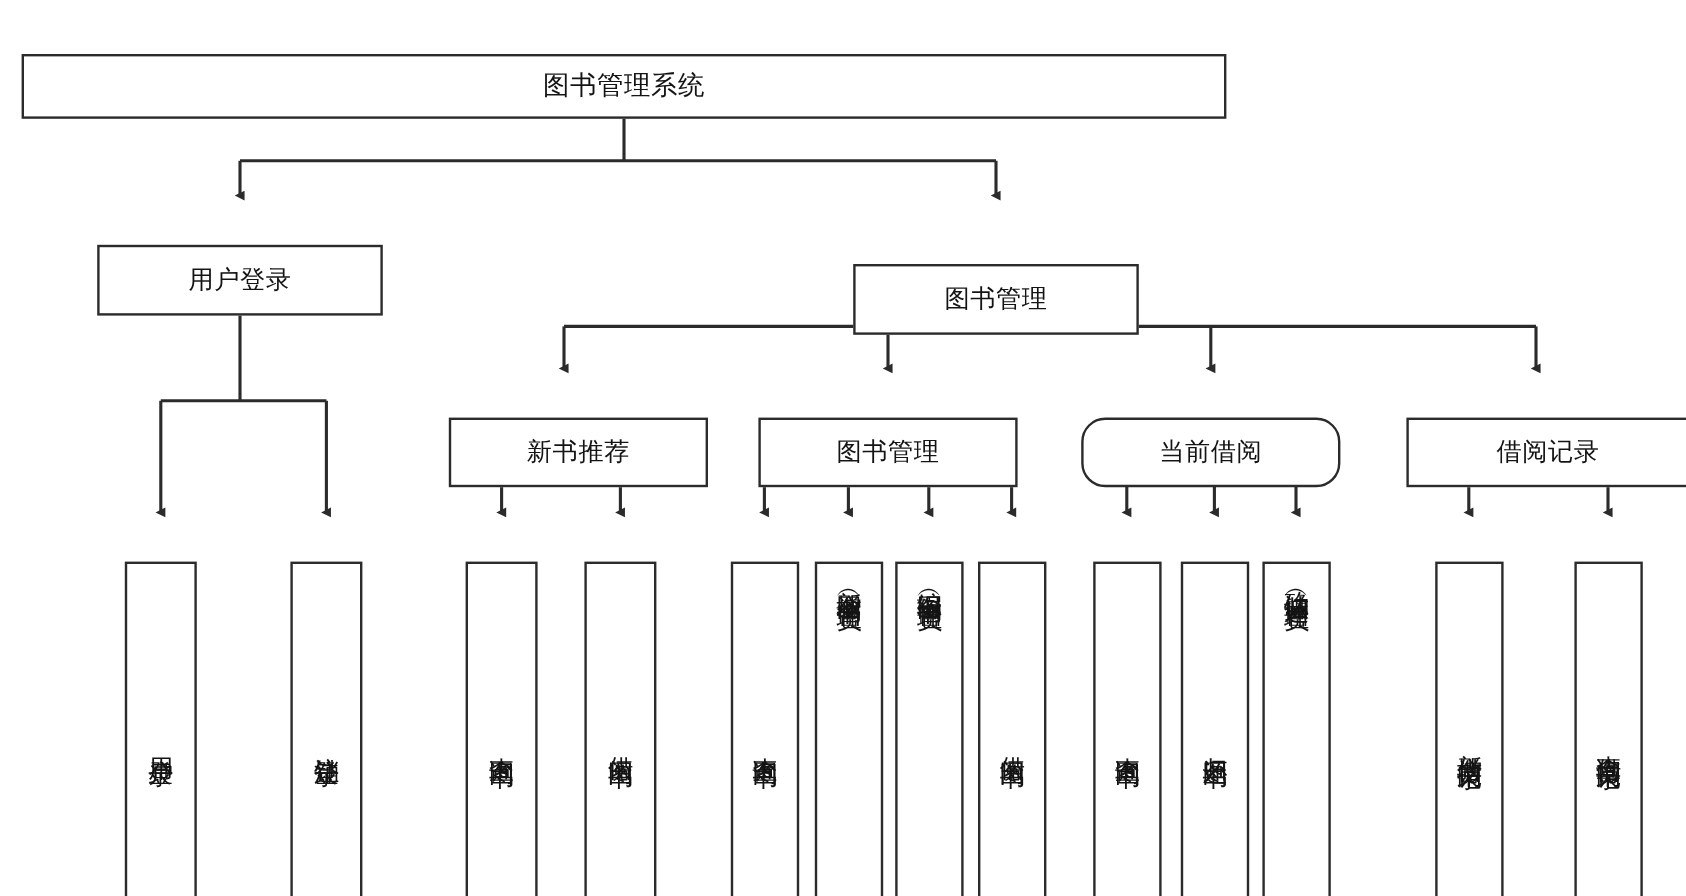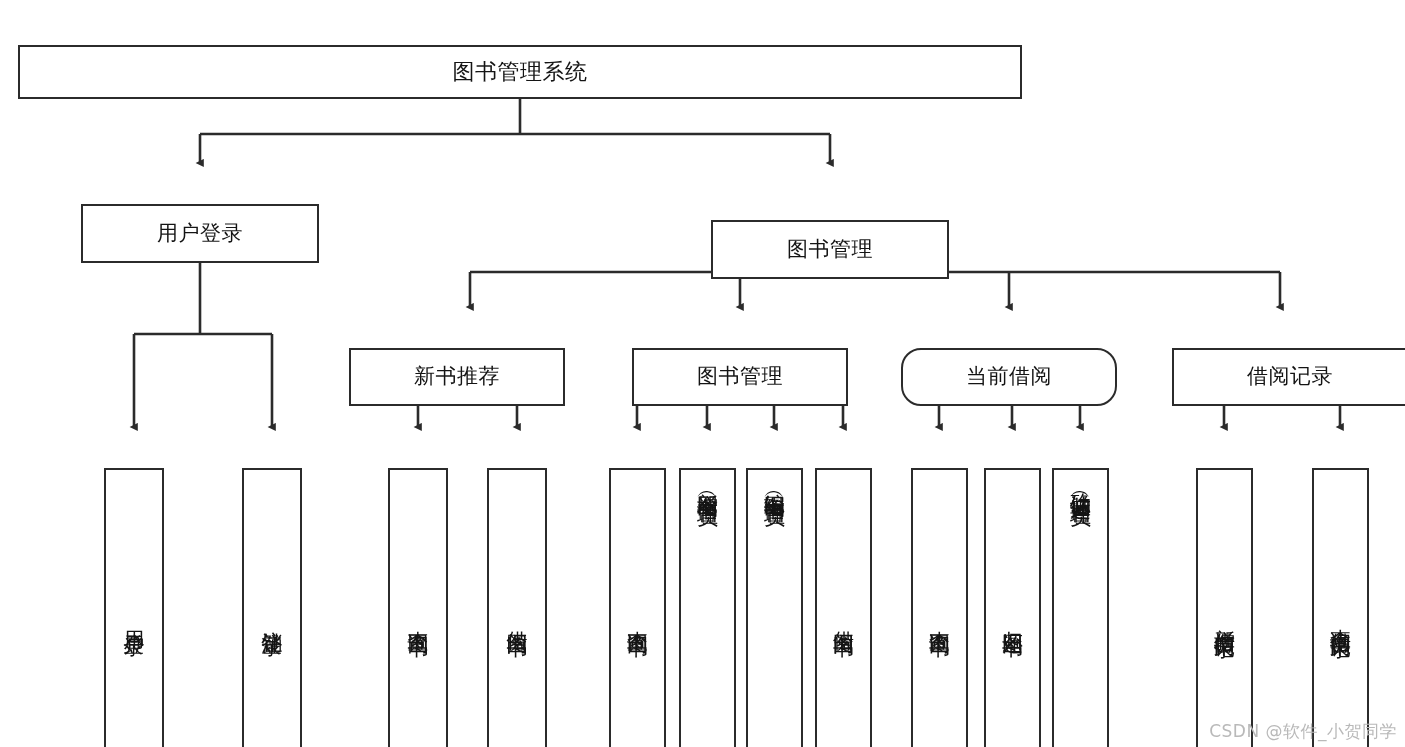--- a/index.html
+++ b/index.html
@@ -155,21 +155,21 @@
   <div id="nodes-layer">
       <div class="node root horiz" style="left: 18px; top: 13px; width: 1004px; height: 54px;">
         <span class="label">图书管理系统</span>
       </div>
       <div class="node level2 horiz" style="left: 81px; top: 172px; width: 238px; height: 59px;">
         <span class="label">用户登录</span>
       </div>
       <div class="node level2 horiz" style="left: 711px; top: 188px; width: 238px; height: 59px;">
         <span class="label">图书管理</span>
       </div>
-      <div class="node level3 horiz" style="left: 349px; top: 316px; width: 216px; height: 58px;">
+      <div class="node level3 horiz" style="left: 374px; top: 316px; width: 216px; height: 58px;">
         <span class="label">新书推荐</span>
       </div>
       <div class="node level3 horiz" style="left: 632px; top: 316px; width: 216px; height: 58px;">
         <span class="label">图书管理</span>
       </div>
       <div class="node level3 horiz" style="left: 901px; top: 316px; width: 216px; height: 58px; border-radius: 20px;">
         <span class="label">当前借阅</span>
       </div>
       <div class="node level3 horiz" style="left: 1172px; top: 316px; width: 236px; height: 58px;">
         <span class="label">借阅记录</span>
@@ -208,14 +208,13 @@
         <span class="label">确认归还（管理员）</span>
       </div>
       <div class="node leaf vert mid" style="left: 1196px; top: 436px; width: 57px; height: 299px;">
         <span class="label">新增借阅记录</span>
       </div>
       <div class="node leaf vert mid" style="left: 1312px; top: 436px; width: 57px; height: 299px;">
         <span class="label">查询借阅记录</span>
       </div>
     </div>
 
-  <div id="watermark">CSDN @软件_小贺同学</div>
 </div>
 
 </body></html>

